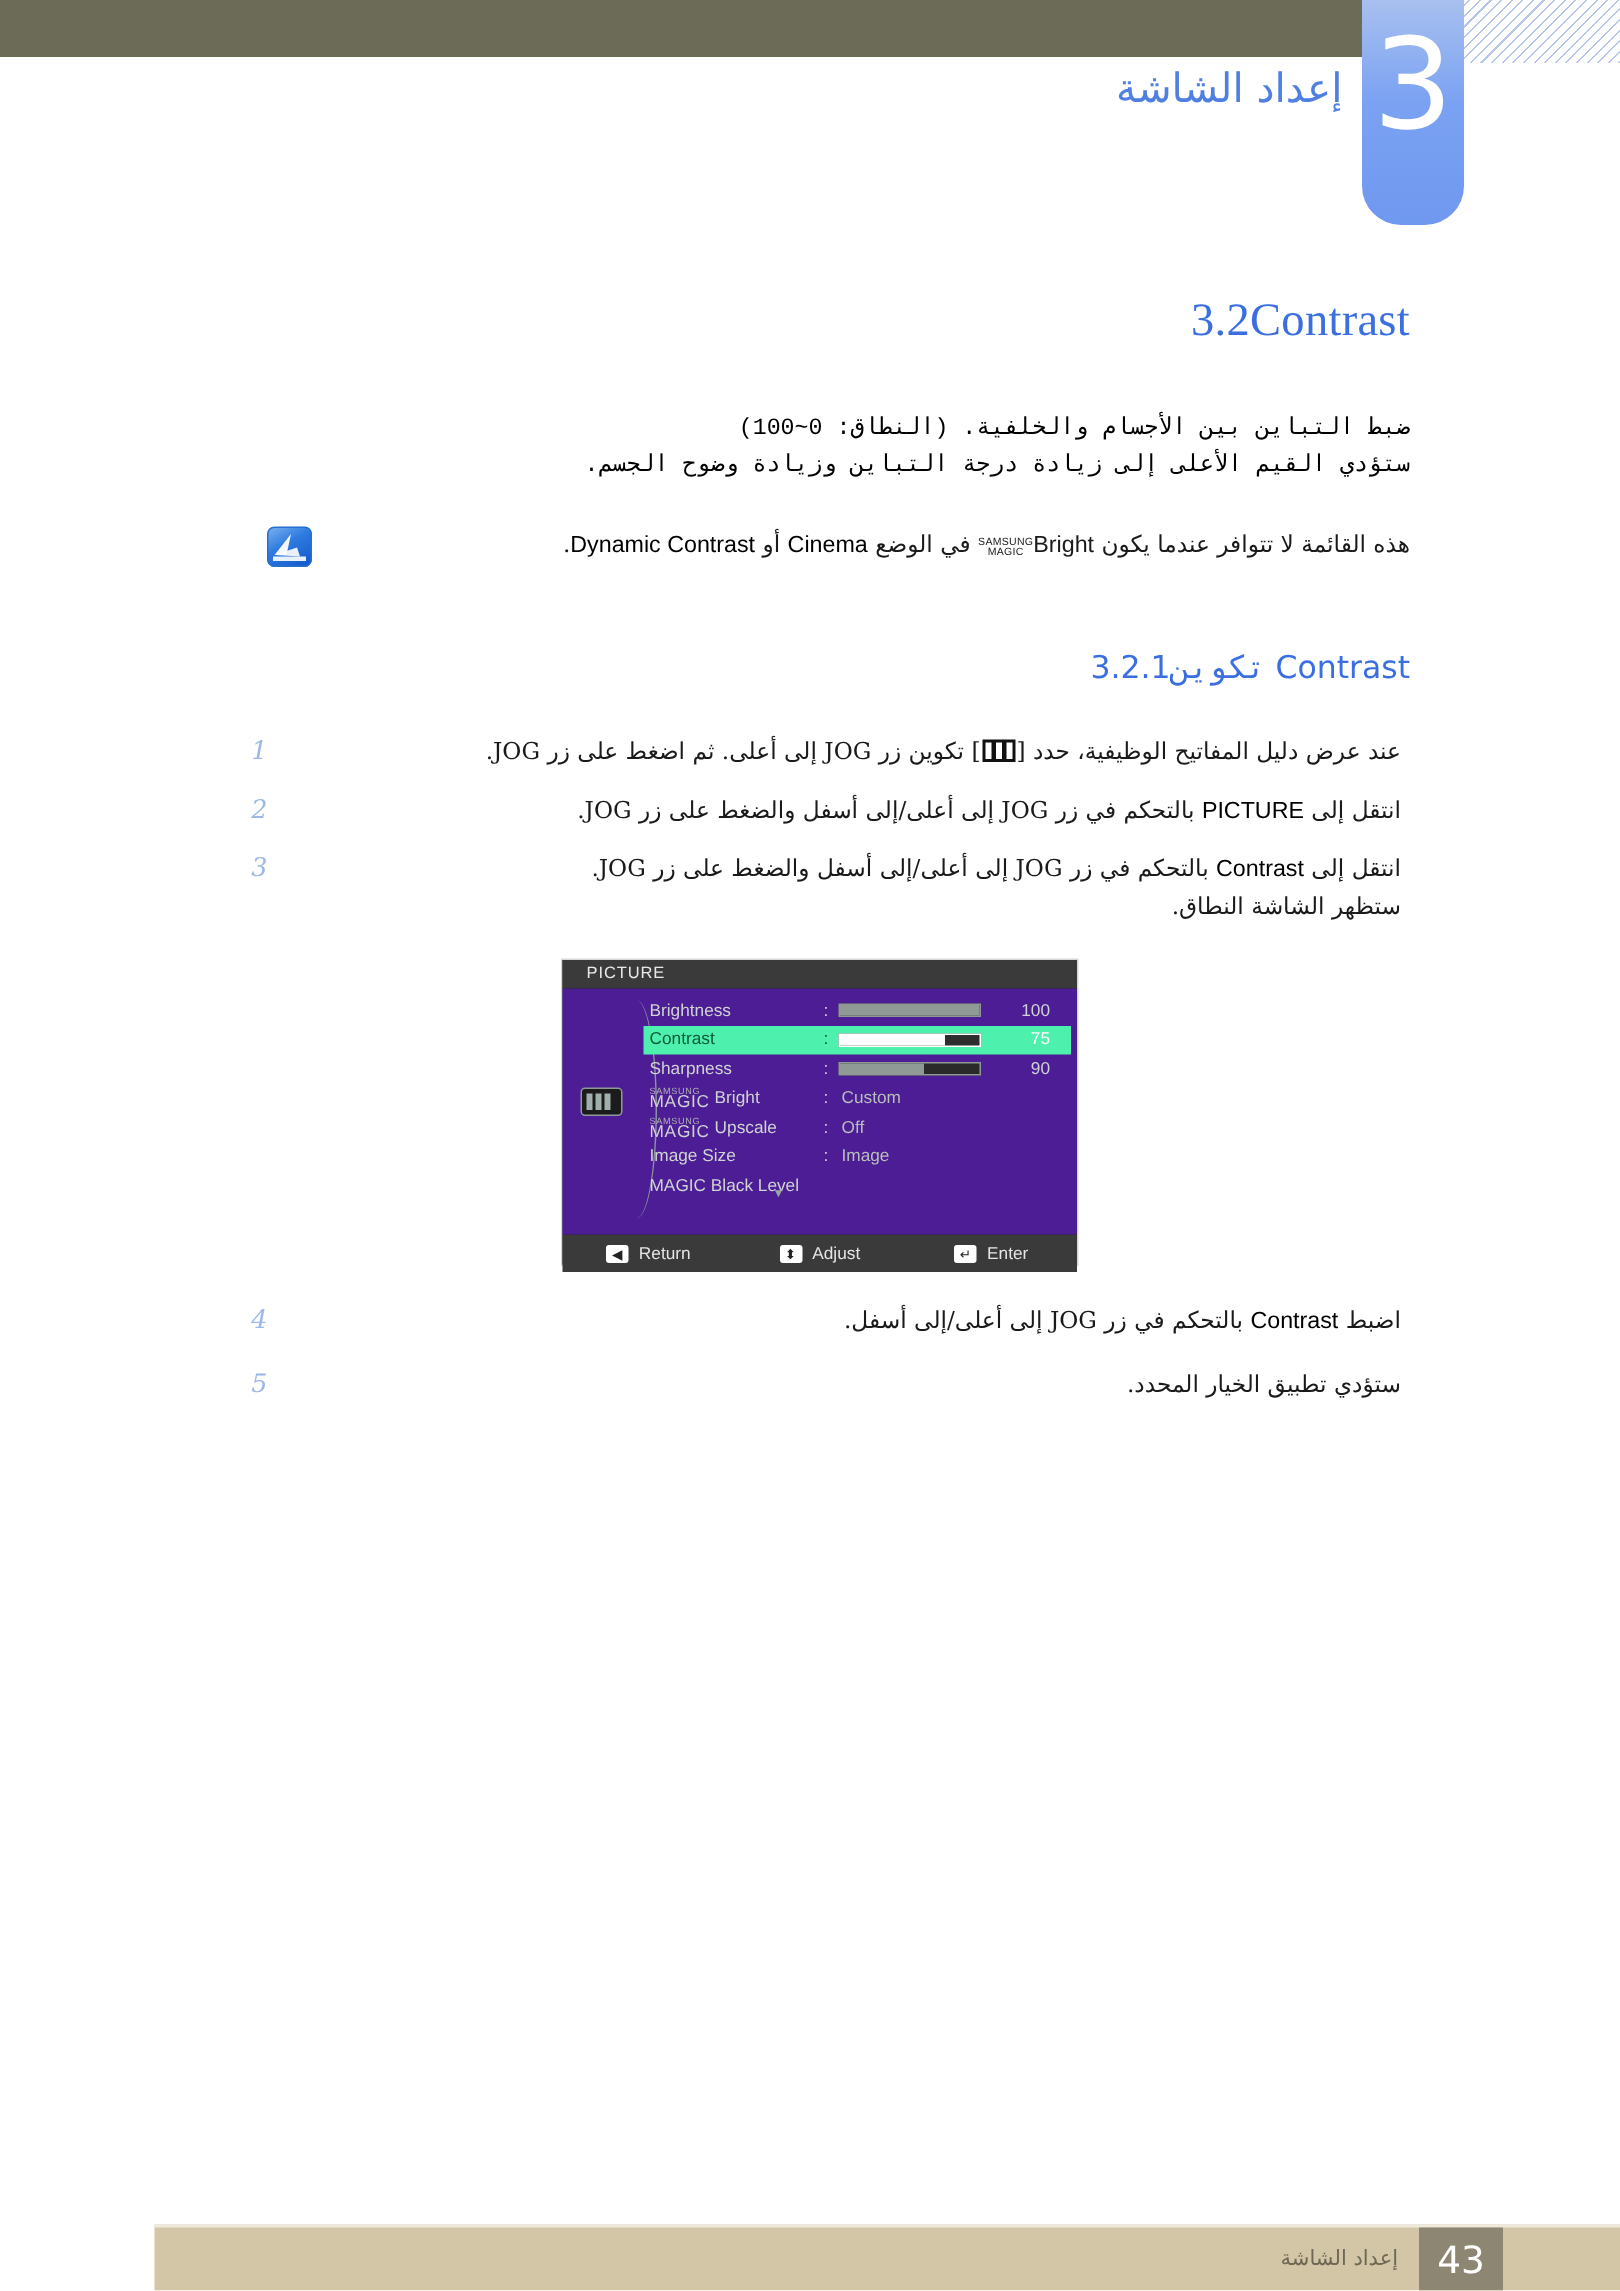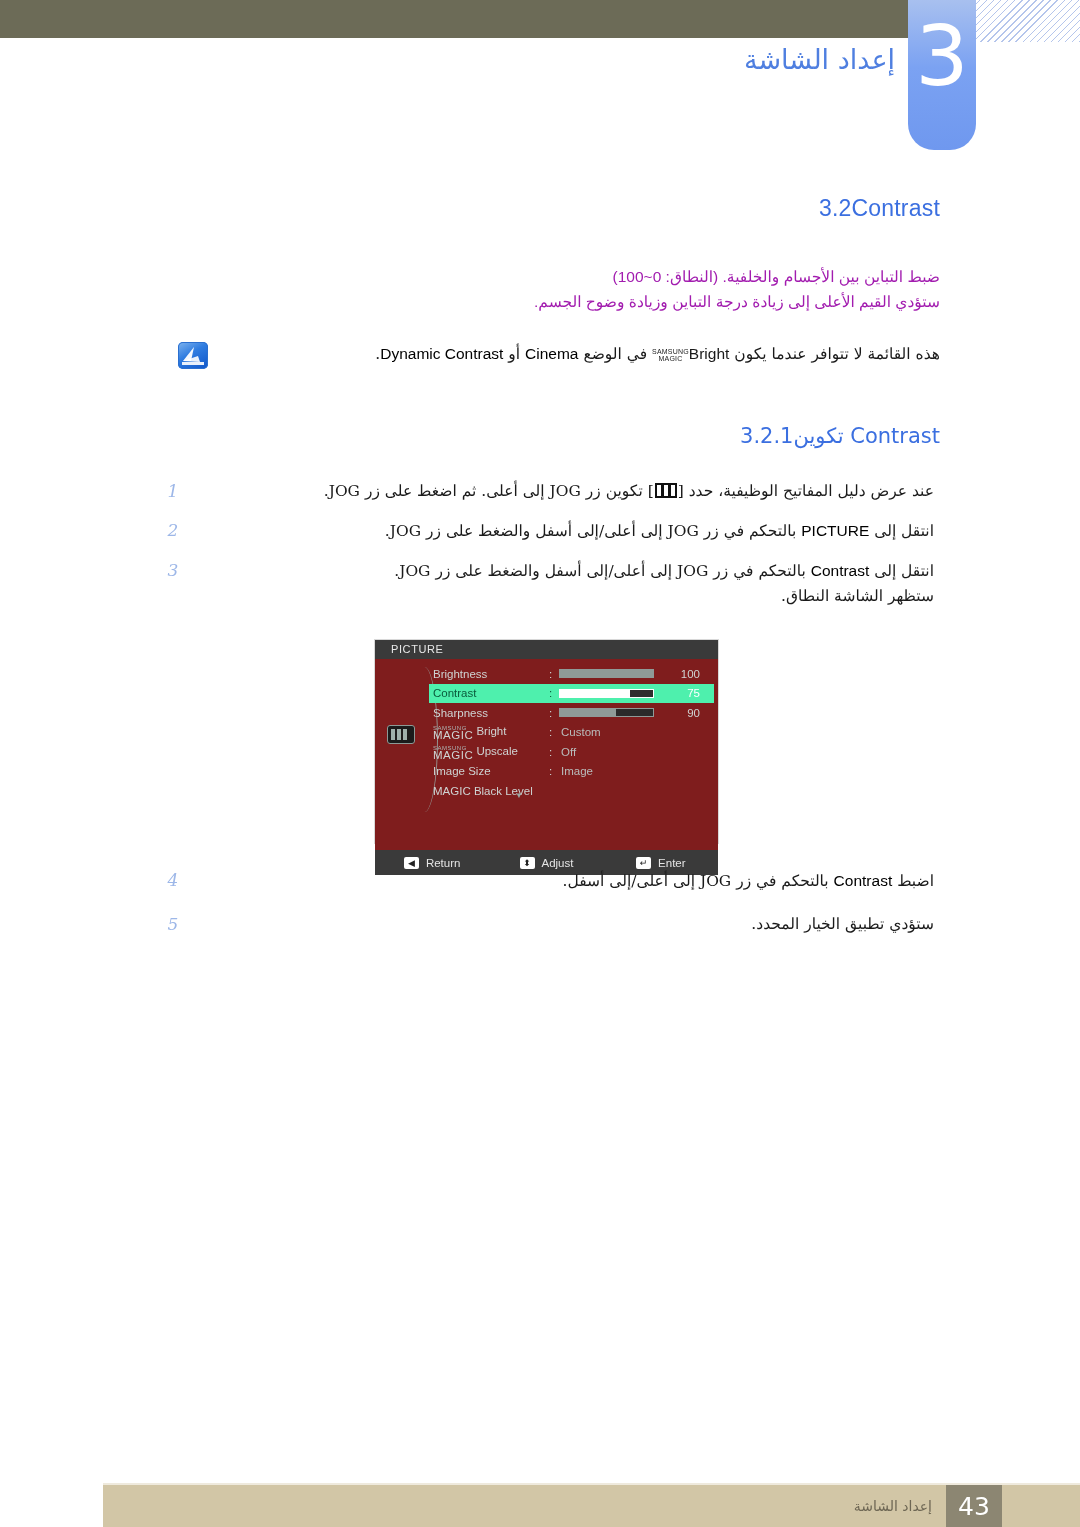--- a/index.html
+++ b/index.html
@@ -54,39 +54,39 @@
 
   
   .content {
     position: absolute;
     left: 150px; top: 195px;
     width: 790px;
   }
   .sec-title {
     direction: ltr;
     text-align: right;
-    font-size: 23px;
+    font-size: 31px;
     color: #3b6fe0;
     padding-left: 0;
     margin: 0 0 42px 0;
-    font-family: Liberation Sans, sans-serif;
+    font-family: Liberation Serif, serif;
     letter-spacing: .2px;
   }
   .sec-title .num { margin-left: 22px; }
 
   .body-par {
     direction: rtl;
     text-align: right;
     font-size: 15.5px;
     line-height: 25px;
-    color: #a21caf;
+    color: #000000;
     padding-left: 10px;
     padding-right: 0;
     margin: 0;
-    font-family: Liberation Sans, sans-serif;
+    font-family: Liberation Mono, monospace;
   }
 
   
   .note-row {
     display: flex;
     flex-direction: row-reverse;
     align-items: flex-start;
     justify-content: flex-start;
     margin-top: 28px;
     padding-left: 10px;
@@ -133,21 +133,21 @@
   .subsec {
     direction: ltr;
     text-align: right;
     font-size: 21px;
     color: #3b6fe0;
     margin: 55px 0 30px 0;
     padding-left: 40px;
     font-family: "DejaVu Sans", sans-serif;
   }
   .subsec .num { margin-left: 26px; }
-  .subsec .ar  { font-family: Liberation Serif, serif; }
+  .subsec .ar  { font-family: Liberation Mono, monospace; }
 
   
   .steps { margin: 0; padding: 0; list-style: none; }
   .step {
     display: flex;
     flex-direction: row-reverse;
     align-items: flex-start;
     margin-bottom: 14px;
     padding-left: 10px;
   }
@@ -202,21 +202,21 @@
     box-shadow: 0 0 0 1px #d8d8d8;
   }
   .osd-title {
     height: 19px; line-height: 19px;
     background: #3a3a3a;
     color: #e8e8e8;
     font-size: 11px;
     padding-left: 16px;
     letter-spacing: .6px;
   }
-  .osd-main { position: relative; height: 191px; background:#7f1d1d; }
+  .osd-main { position: relative; height: 164px; background:#4c1d95; }
   .osd-sideicon {
     position: absolute; left: 12px; top: 66px;
     width: 26px; height: 17px;
     background: #1b1b1b;
     border: 1px solid #8d9a96;
     border-radius: 3px;
   }
   .osd-sideicon i {
     position: absolute; top: 3px; width: 4px; height: 11px;
     background: #9fb0ab; font-style: normal;

